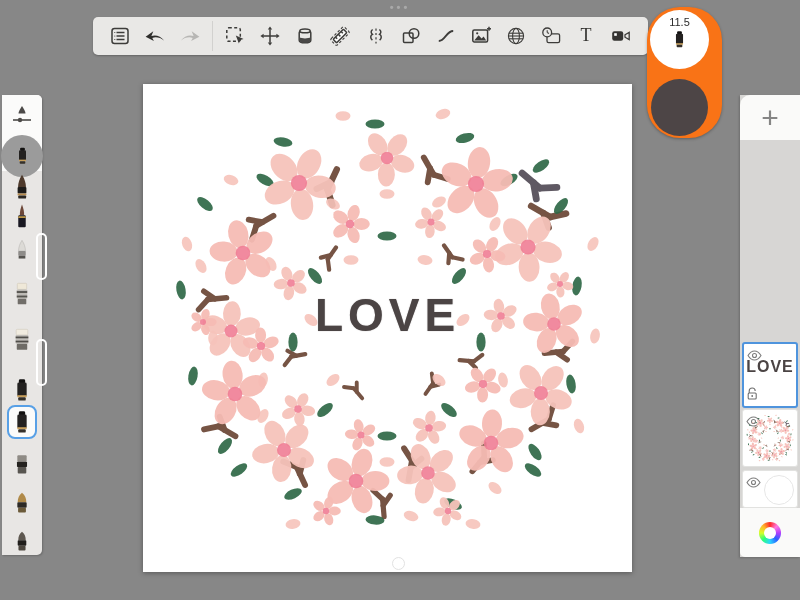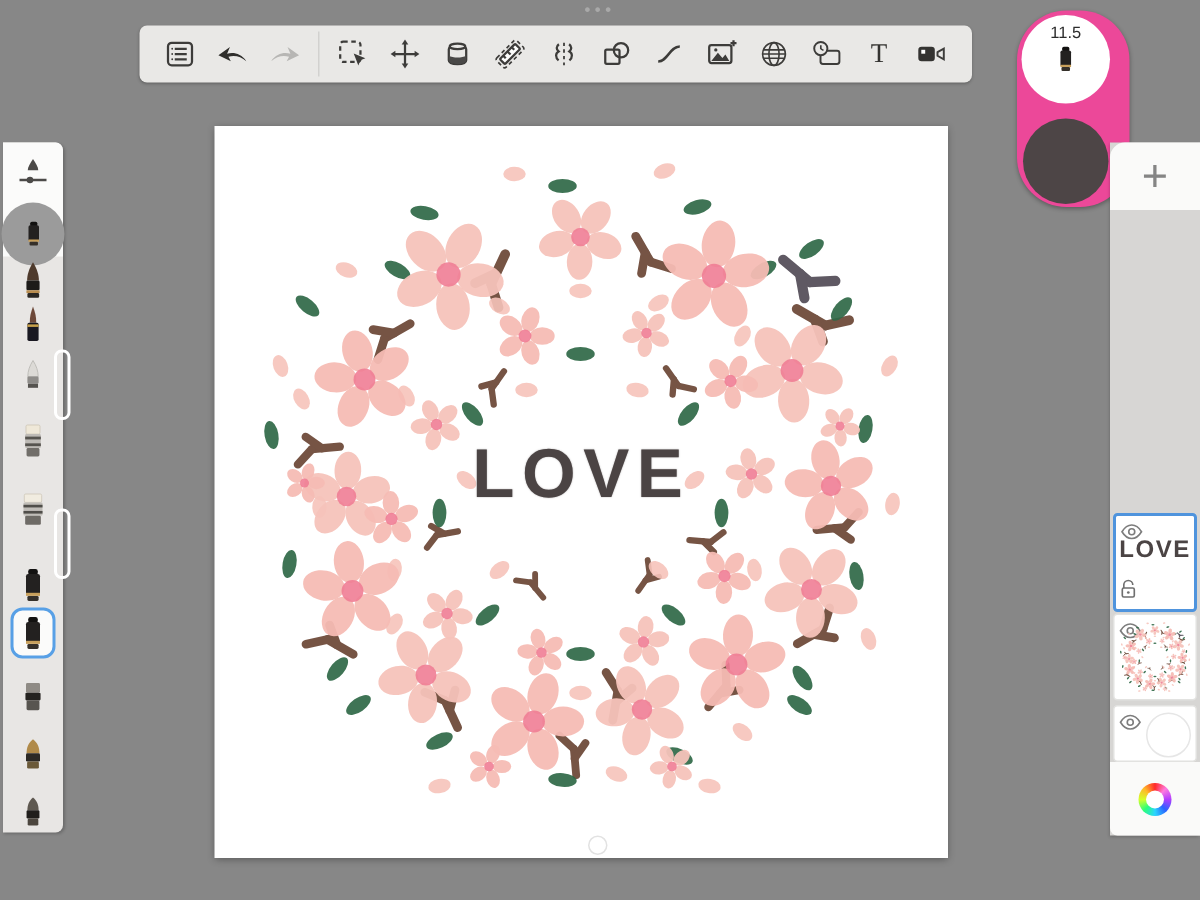--- a/index.html
+++ b/index.html
@@ -12,22 +12,22 @@
 
   
   .toolbar { position:absolute; left:93px; top:17px; width:555px; height:38px;
     background:#e9e8e6; border-radius:5px; box-shadow:0 1px 2px rgba(0,0,0,.25);
     display:flex; align-items:center; justify-content:space-between; padding:0 14px; }
   .tb-btn { width:26px; height:26px; display:flex; align-items:center; justify-content:center; cursor:pointer; }
   .tb-btn svg { stroke:#3d3c3a; fill:none; stroke-width:1.5; }
   .tb-divider { width:1px; height:30px; background:#d2d1cf; }
 
   
-  .hud { position:absolute; left:678px; top:7px; width:75px; height:131px;
-    background:#ec4899; border-radius:33px; box-shadow:0 1px 3px rgba(0,0,0,.3); }
+  .hud { position:absolute; left:647px; top:7px; width:75px; height:131px;
+    background:#f97316; border-radius:33px; box-shadow:0 1px 3px rgba(0,0,0,.3); }
   .hud-size { position:absolute; left:3px; top:3px; width:59px; height:59px; border-radius:50%;
     background:#ffffff; text-align:center; }
   .hud-size .sz { font-size:11px; color:#2c2c2c; margin-top:6px; }
   .hud-size .glyph { margin-top:1px; }
   .hud-color { position:absolute; left:4px; top:72px; width:57px; height:57px; border-radius:50%; }
 
   
   .lsb { position:absolute; left:2px; top:95px; width:40px; height:460px;
     background:#e8e6e4; border-radius:0 5px 5px 0; box-shadow:1px 1px 2px rgba(0,0,0,.2); }
   .lsb-head { position:absolute; left:0; top:0; width:40px; height:76px; background:#fbfbfa; border-radius:0 5px 0 0; }

